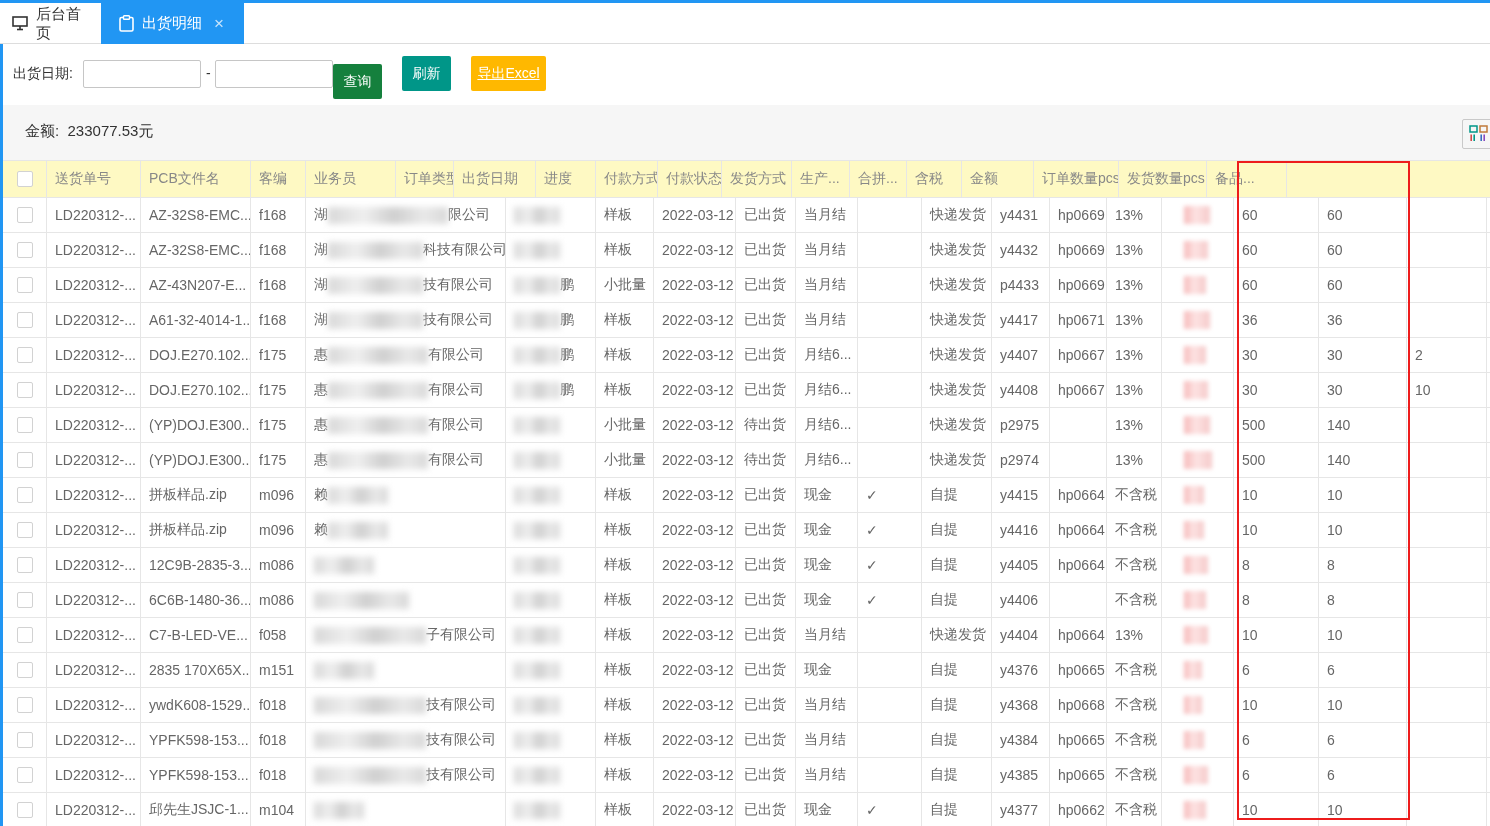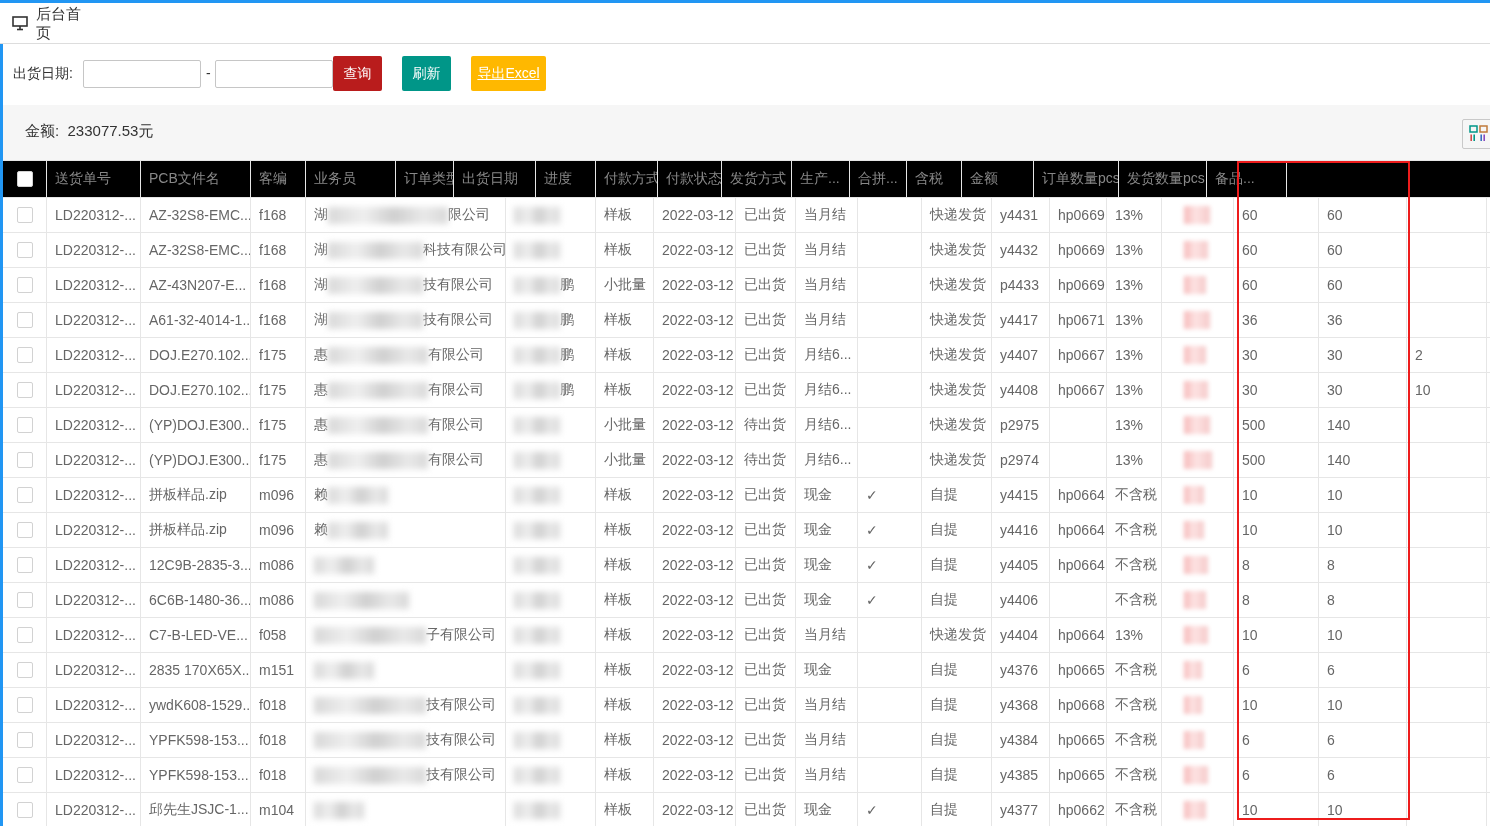--- a/index.html
+++ b/index.html
@@ -31,21 +31,21 @@
   .btn.b3 { left:468px; width:75px;text-decoration:underline; }
 
   
   .summary { position:absolute; left:3px; top:105px; right:0; height:55px; background:#f6f6f6; }
   .summary .txt { position:absolute; left:22px; top:17px; font-size:15px; color:#333; }
   .colsbtn { position:absolute; right:-8px; top:14px; width:36px; height:30px; background:#f6f6f6; border:1px solid #c9c9c9; border-radius:2px; display:flex; align-items:center; padding-left:6px; cursor:pointer; }
 
   
   .grid { position:absolute; left:3px; top:160px; width:1487px; bottom:0; overflow:hidden; background:#fff; }
   .tr { display:flex; height:35px; border-bottom:1px solid #e6e6e6; }
-  .tr.head { height:38px; color:#888; background:#000000; border-top:1px solid #e6e6e6; }
+  .tr.head { height:38px; color:#888; background:#fef9c3; border-top:1px solid #e6e6e6; }
   .td { flex:0 0 auto; height:100%; border-right:1px solid #e6e6e6; padding:0 8px; display:flex; align-items:center; white-space:nowrap; overflow:hidden; }
   .td.c-cb { justify-content:center; padding:0; }
   .cbx { width:16px; height:16px; border:1px solid #d2d2d2; border-radius:2px; background:#fff; cursor:pointer; }
   .redact { height:17px; border-radius:1px; background:linear-gradient(90deg,#d8d8d8,#efefef 30%,#cfcfcf 55%,#e9e9e9 80%,#d8d8d8); filter:blur(3px); flex:0 0 auto; }
   .redact.pink { height:18px; background:linear-gradient(90deg,#f6b9b9,#fde3e3 45%,#f5caca); filter:blur(2px); }
   .sfx,.pfx { flex:0 0 auto; }
 
   
   .redbox { position:absolute; left:1237px; top:161px; width:173px; height:659px; border:2px solid #ED1C1C; pointer-events:none; z-index:9; }
 </style>
@@ -54,30 +54,38 @@
 
 <div class="tabbar">
   <div class="tab t1">
     <svg width="16" height="15" viewBox="0 0 16 15">
       <rect x="1" y="1" width="14" height="9" fill="none" stroke="#333" stroke-width="1.6"></rect>
       <line x1="5" y1="13.5" x2="11" y2="13.5" stroke="#333" stroke-width="1.6"></line>
       <line x1="8" y1="10" x2="8" y2="13" stroke="#333" stroke-width="1.6"></line>
     </svg>
     <span>后台首页</span>
   </div>
+  <div class="tab t2" style="background: rgb(33, 150, 243);">
+    <svg width="15" height="17" viewBox="0 0 15 17">
+      <rect x="1" y="2.5" width="13" height="13.5" rx="1.5" fill="none" stroke="#fff" stroke-width="1.6"></rect>
+      <rect x="4.5" y="0.8" width="6" height="3.4" rx="0.8" fill="#2196F3" stroke="#fff" stroke-width="1.4"></rect>
+    </svg>
+    <span>出货明细</span>
+    <span class="close">×</span>
+  </div>
 </div>
 <div class="topline" style="background: rgb(33, 150, 243);"></div>
 <div class="leftedge" style="background: rgb(33, 150, 243);"></div>
 
 <div class="filterbar">
   <span class="flabel">出货日期:</span>
   <input class="dinput i1" value="" style="">
   <span class="dash">-</span>
   <input class="dinput i2" value="" style="">
-  <button class="btn b1" style="background: #b91c1c;">查询</button>
+  <button class="btn b1" style="background: #15803d; margin-top: 8px;">查询</button>
   <button class="btn b2" style="background: rgb(0, 150, 136);">刷新</button>
   <button class="btn b3" style="background: rgb(255, 184, 0);">导出Excel</button>
 </div>
 
 <div class="summary">
   <span class="txt"><span>金额:</span>&nbsp;&nbsp;<span>233077.53元</span></span>
   <div class="colsbtn">
     <svg width="20" height="18" viewBox="0 0 20 18">
       <rect x="1" y="1" width="7" height="6" fill="none" stroke="#009688" stroke-width="1.5"></rect>
       <rect x="11" y="1" width="7" height="6" fill="none" stroke="#c07a3a" stroke-width="1.5"></rect>

